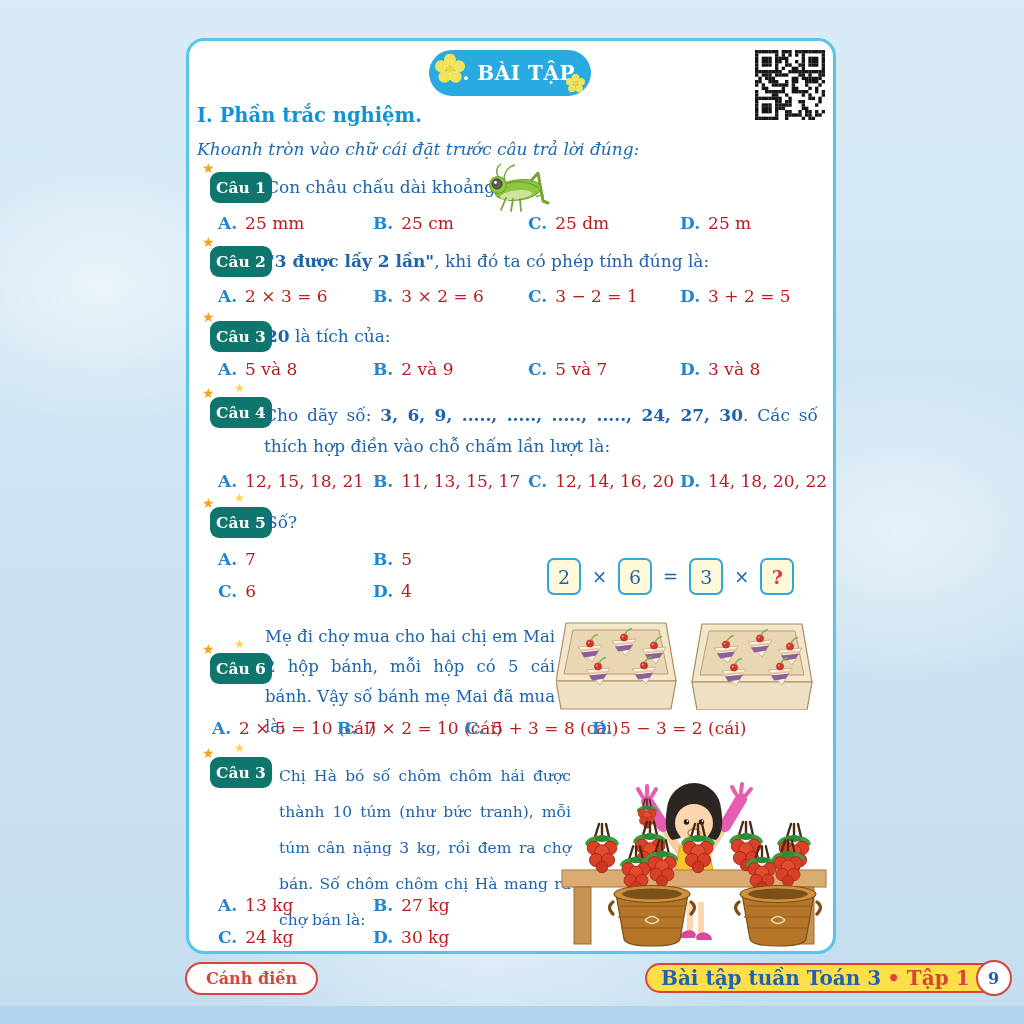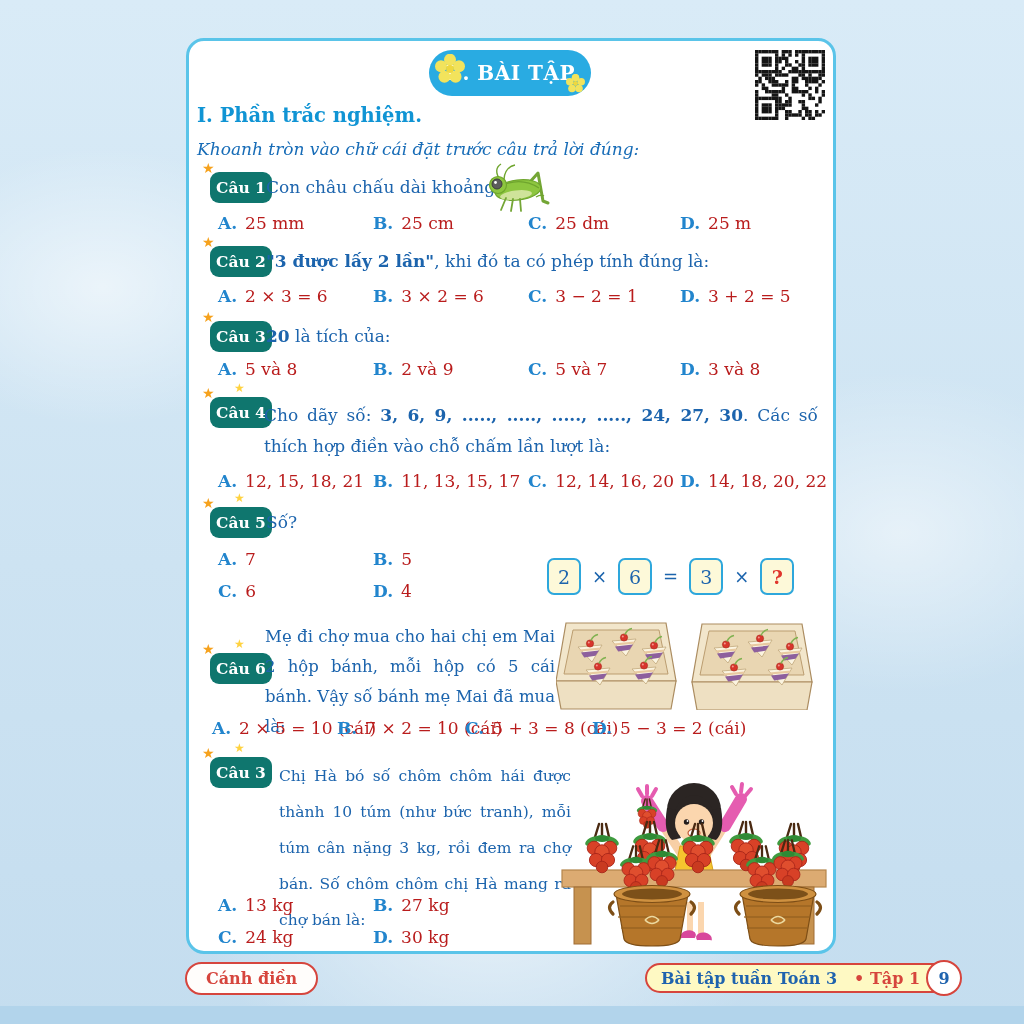--- a/index.html
+++ b/index.html
@@ -46,24 +46,24 @@
 
   .equation{left:547px;top:558px;display:flex;align-items:center;gap:11px}
   .eq-box{width:34px;height:37px;background:#fdf9d9;border:2.5px solid #2ea7dc;border-radius:7px;
     display:flex;align-items:center;justify-content:center;font-size:19px;color:#1c64ad}
   .eq-unknown{color:#e0362d;font-weight:bold}
   .eq-op{font-size:18px;color:#1c64ad}
 
   .footer-brand{left:185px;top:962px;height:33px;border:2px solid #d6453d;border-radius:17px;background:#fffdfb;
     display:flex;align-items:center;padding:0 19px;color:#d6453d;font-weight:bold;font-size:16px}
   .footer-right{left:645px;top:960px;height:36px;display:flex;align-items:center}
-  .fr-pill{height:30px;border:2px solid #d6453d;border-radius:15px;background:#fef9c3;
-    display:flex;align-items:center;padding:0 32px 0 14px;font-size:16px;font-weight:bold}
+  .fr-pill{height:30px;border:2px solid #d6453d;border-radius:15px;background:#fde047;
+    display:flex;align-items:center;padding:0 32px 0 14px;font-size:20px;font-weight:bold}
   .fr-series{color:#1f63ae}
-  .fr-vol{color:#d6453d;margin-left:17px}
+  .fr-vol{color:#d6453d;margin-left:6px}
   .fr-circle{width:36px;height:36px;border:2px solid #d6453d;border-radius:50%;background:#fff;
     display:flex;align-items:center;justify-content:center;color:#1f63ae;font-size:16px;font-weight:bold;margin-left:-28px}
 </style>
 </head>
 <body>
 
 <div class="abs card"></div>
 <div class="abs bottom-strip"></div>
 
 <div class="abs header-badge">

